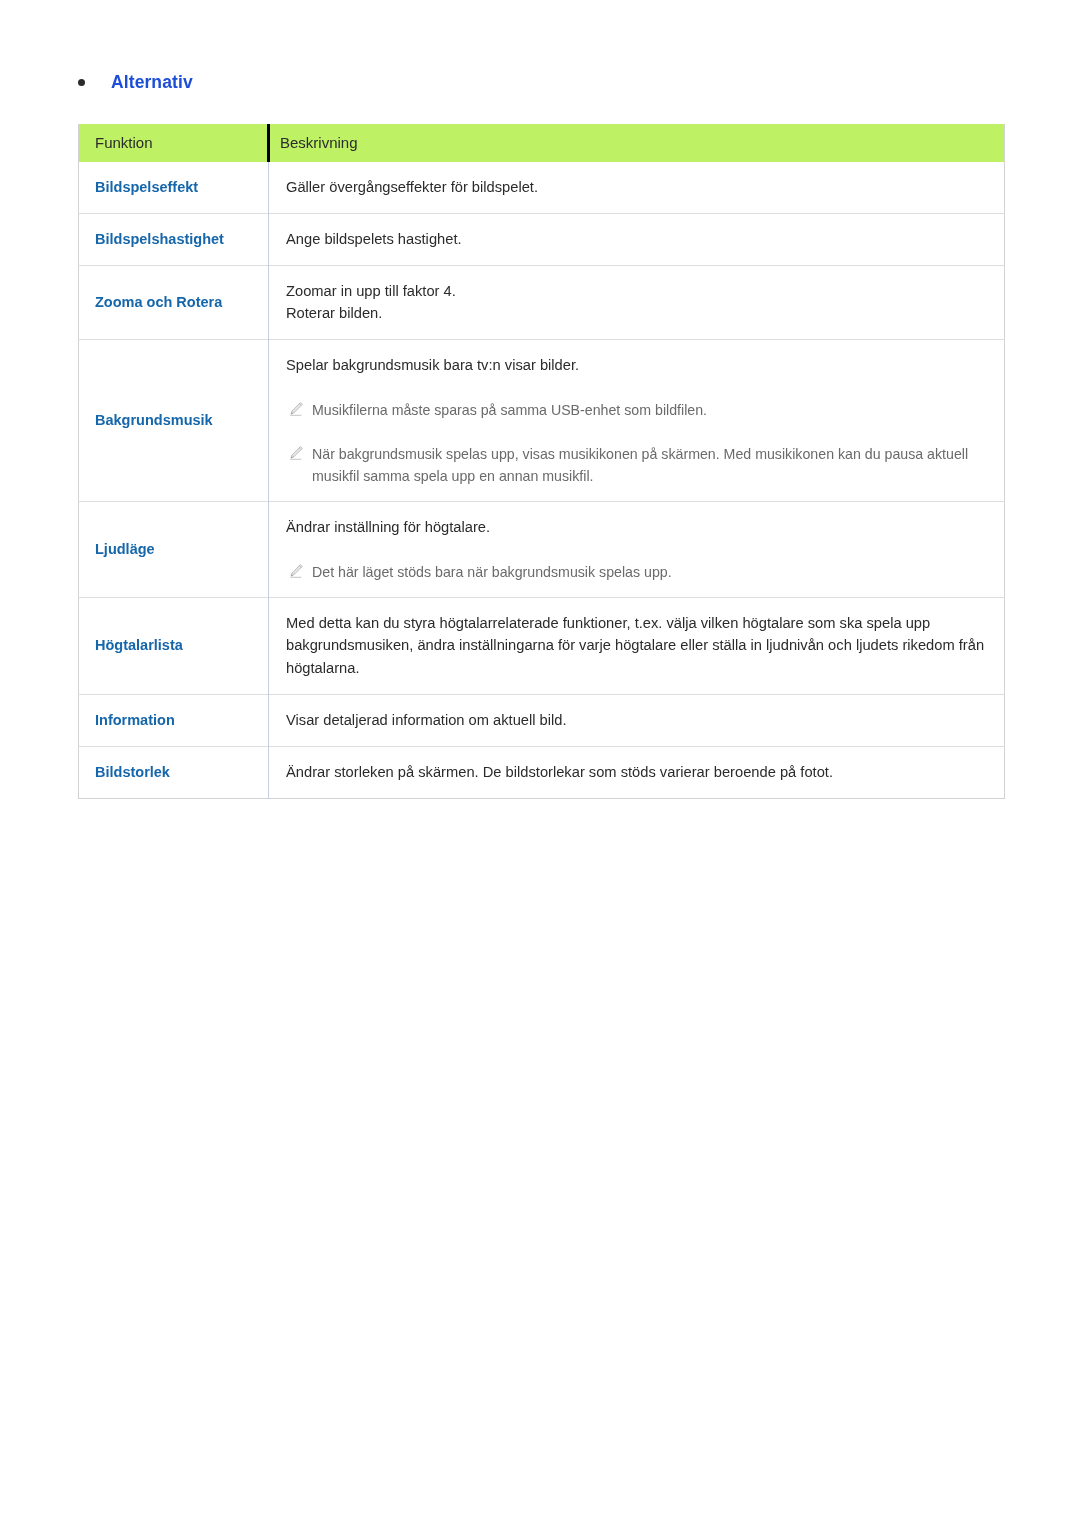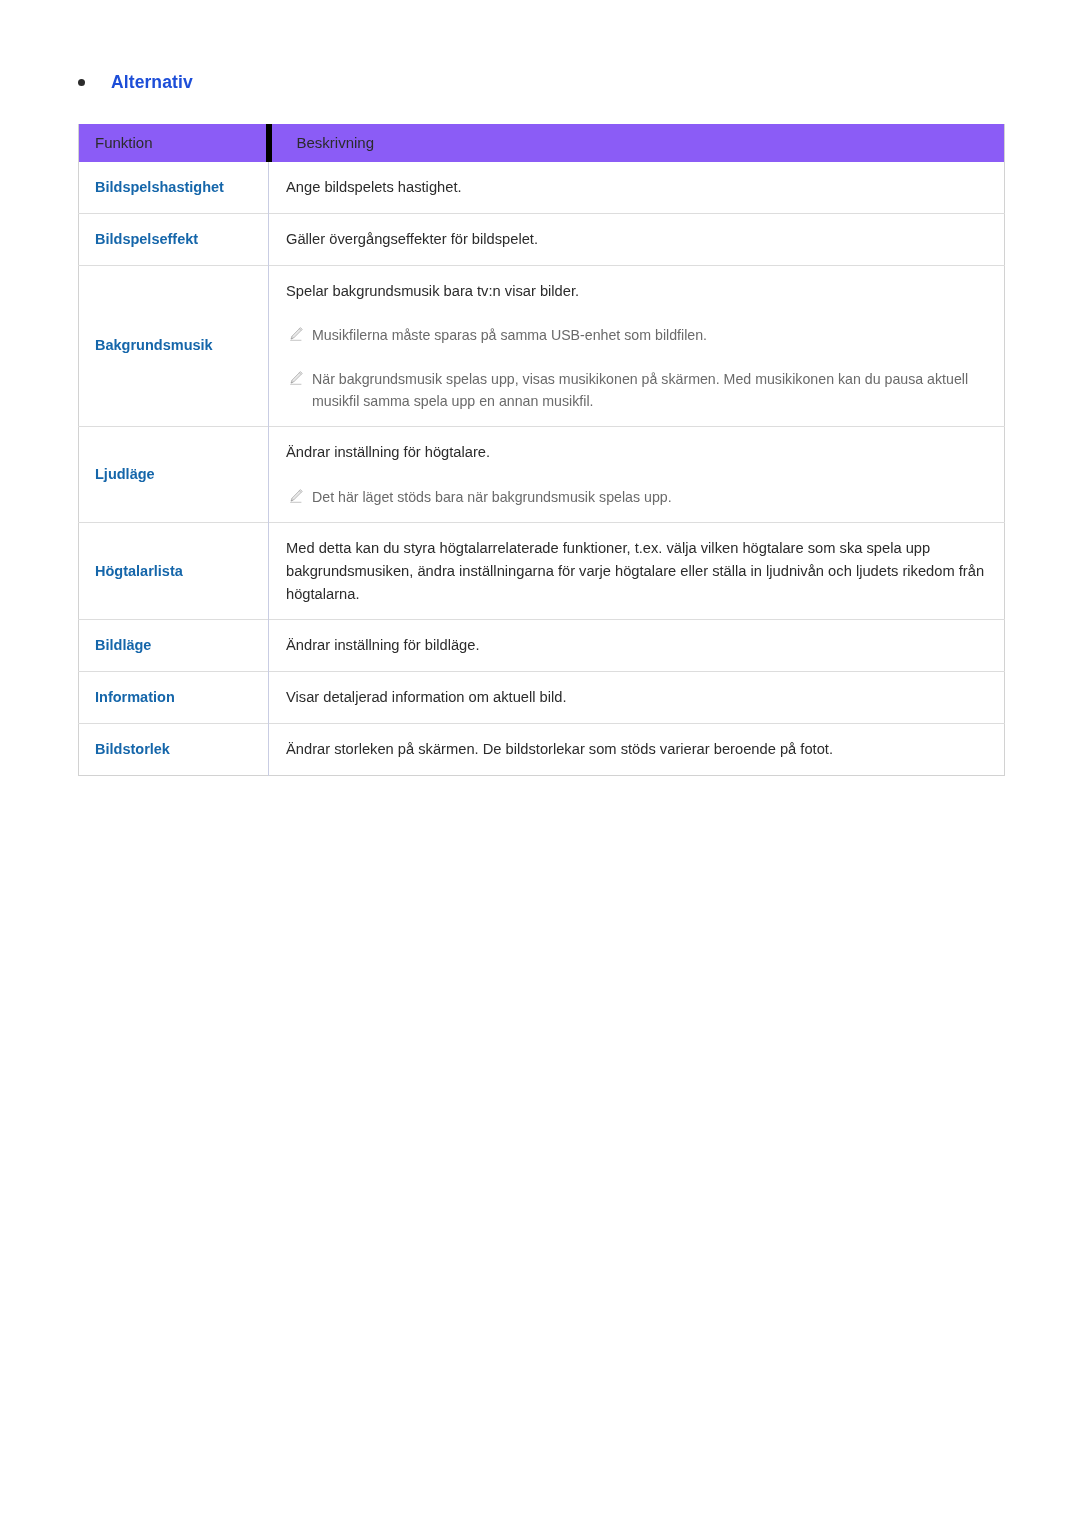--- a/index.html
+++ b/index.html
@@ -54,32 +54,32 @@
     border-collapse: collapse;
     table-layout: fixed;
     border-left: 1px solid #d2d2d2;
     border-right: 1px solid #d2d2d2;
     border-bottom: 1px solid #d2d2d2;
   }
   .opt-table col.c1 { width: 190px; }
   .opt-table col.c2 { width: 736px; }
 
   .opt-table thead th {
-    background: #8b5cf6;
+    background: #bef264;
     color: #2b2b2b;
     font-size: 15px;
     font-weight: normal;
     text-align: left;
     padding: 10px 0 11px 16px;
     border: none;
     vertical-align: middle;
   }
   .opt-table thead th.th-desc {
-    border-left: 6px solid #000000;
-    padding-left: 25px;
+    border-left: 3px solid #000000;
+    padding-left: 10px;
   }
 
   .opt-table tbody td {
     border-top: 1px solid #dddddd;
     vertical-align: middle;
     background: #ffffff;
   }
   .opt-table tbody tr:first-child td {
     border-top: none;
   }
@@ -136,29 +136,36 @@
       <col class="c2">
     </colgroup>
     <thead>
       <tr>
         <th class="th-fn">Funktion</th>
         <th class="th-desc">Beskrivning</th>
       </tr>
     </thead>
     <tbody id="table-body">
         <tr>
+          <td class="cell-fn">Bildspelseffekt</td>
+          <td class="cell-desc">
+            <span class="desc-line">Gäller övergångseffekter för bildspelet.</span>
+          </td>
+        </tr>
+        <tr>
           <td class="cell-fn">Bildspelshastighet</td>
           <td class="cell-desc">
             <span class="desc-line">Ange bildspelets hastighet.</span>
           </td>
         </tr>
         <tr>
-          <td class="cell-fn">Bildspelseffekt</td>
-          <td class="cell-desc">
-            <span class="desc-line">Gäller övergångseffekter för bildspelet.</span>
+          <td class="cell-fn">Zooma och Rotera</td>
+          <td class="cell-desc">
+            <span class="desc-line">Zoomar in upp till faktor 4.</span>
+            <span class="desc-line">Roterar bilden.</span>
           </td>
         </tr>
         <tr>
           <td class="cell-fn">Bakgrundsmusik</td>
           <td class="cell-desc">
             <span class="desc-line">Spelar bakgrundsmusik bara tv:n visar bilder.</span>
             <span class="note"><span class="pencil-icon"><svg viewBox="0 0 16 16" xmlns="http://www.w3.org/2000/svg">
                   <path d="M12.4 1.6 L14.2 3.4 L5.6 12.0 L3.0 12.9 L3.9 10.3 Z" fill="#e8e8e8" stroke="#b7b7b7" stroke-width="0.9" stroke-linejoin="round"></path>
                   <path d="M11.3 2.7 L13.1 4.5" stroke="#b7b7b7" stroke-width="0.8"></path>
                   <path d="M3.9 10.3 L5.6 12.0" stroke="#b7b7b7" stroke-width="0.8"></path>
@@ -187,26 +194,20 @@
                 </svg></span><span>Det här läget stöds bara när bakgrundsmusik spelas upp.</span></span>
           </td>
         </tr>
         <tr>
           <td class="cell-fn">Högtalarlista</td>
           <td class="cell-desc">
             <span class="desc-line">Med detta kan du styra högtalarrelaterade funktioner, t.ex. välja vilken högtalare som ska spela upp bakgrundsmusiken, ändra inställningarna för varje högtalare eller ställa in ljudnivån och ljudets rikedom från högtalarna.</span>
           </td>
         </tr>
         <tr>
-          <td class="cell-fn">Bildläge</td>
-          <td class="cell-desc">
-            <span class="desc-line">Ändrar inställning för bildläge.</span>
-          </td>
-        </tr>
-        <tr>
           <td class="cell-fn">Information</td>
           <td class="cell-desc">
             <span class="desc-line">Visar detaljerad information om aktuell bild.</span>
           </td>
         </tr>
         <tr>
           <td class="cell-fn">Bildstorlek</td>
           <td class="cell-desc">
             <span class="desc-line">Ändrar storleken på skärmen. De bildstorlekar som stöds varierar beroende på fotot.</span>
           </td>

